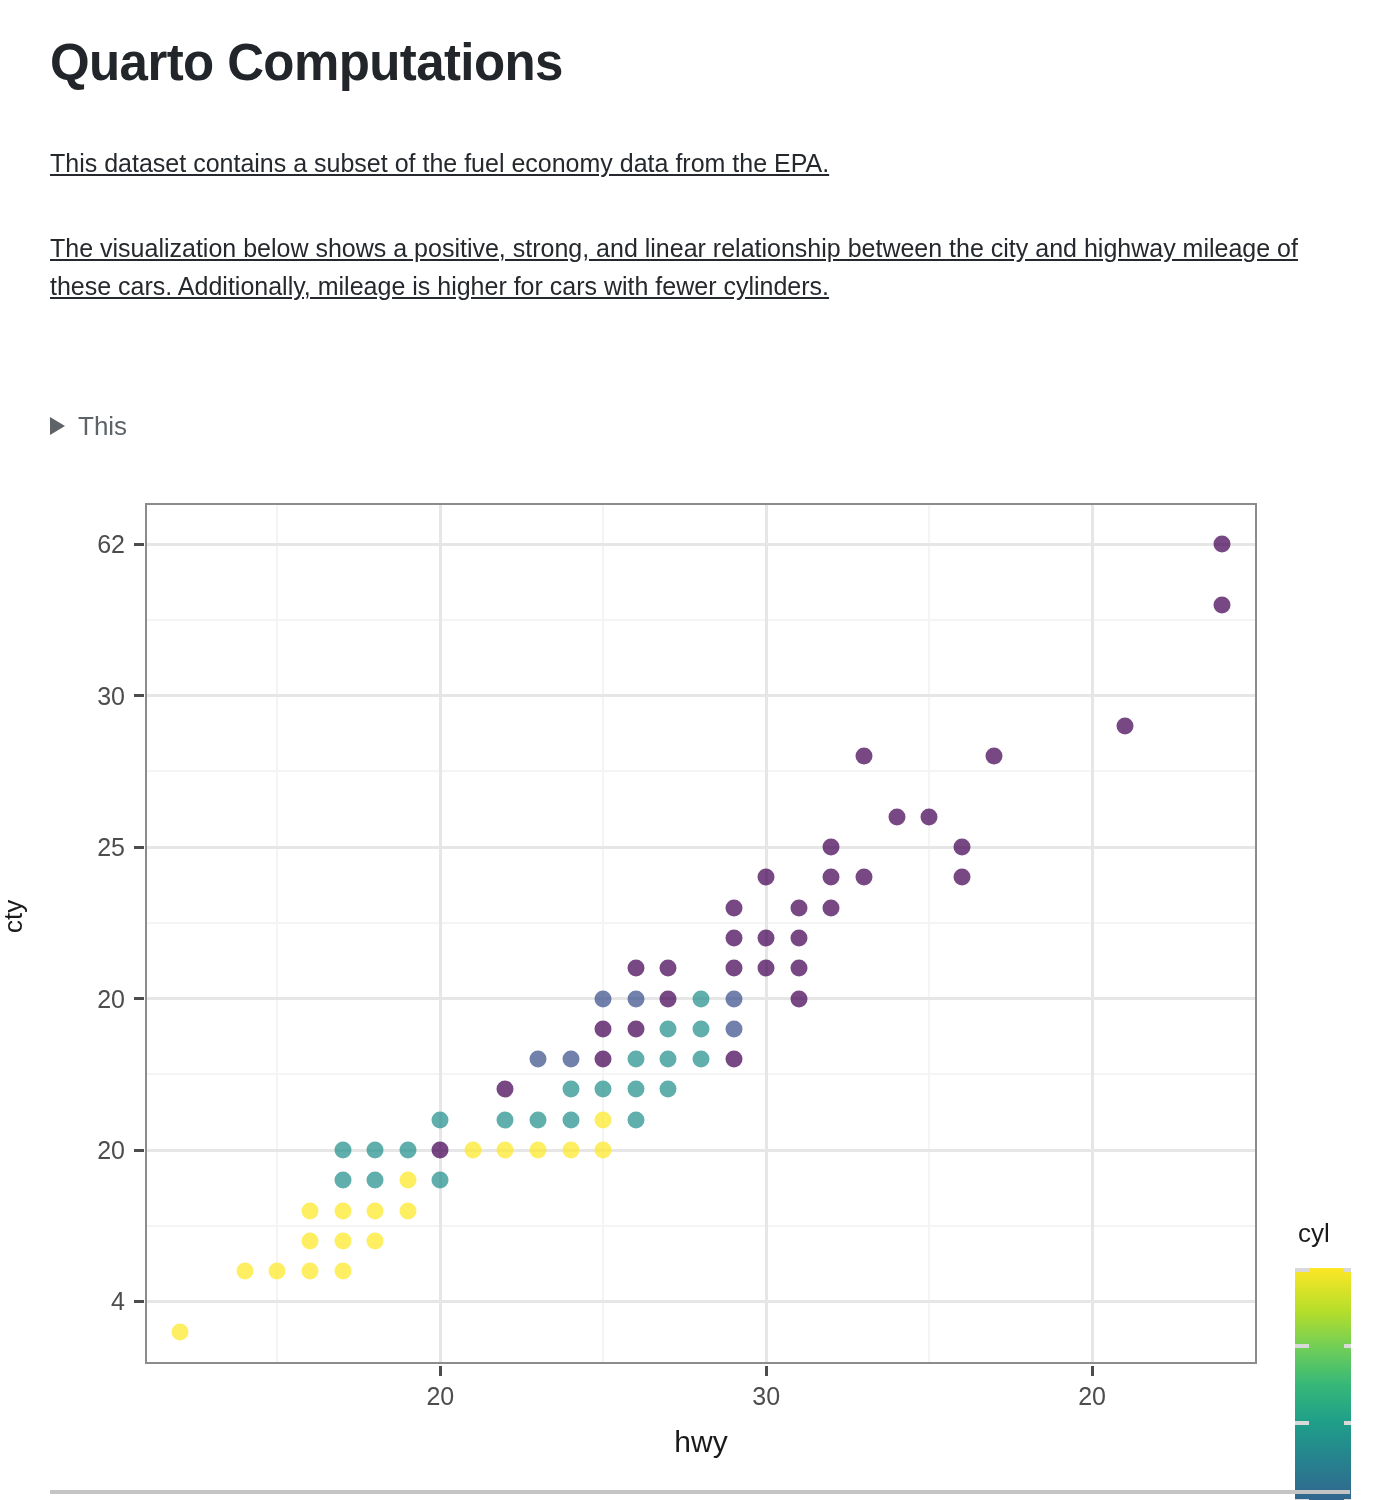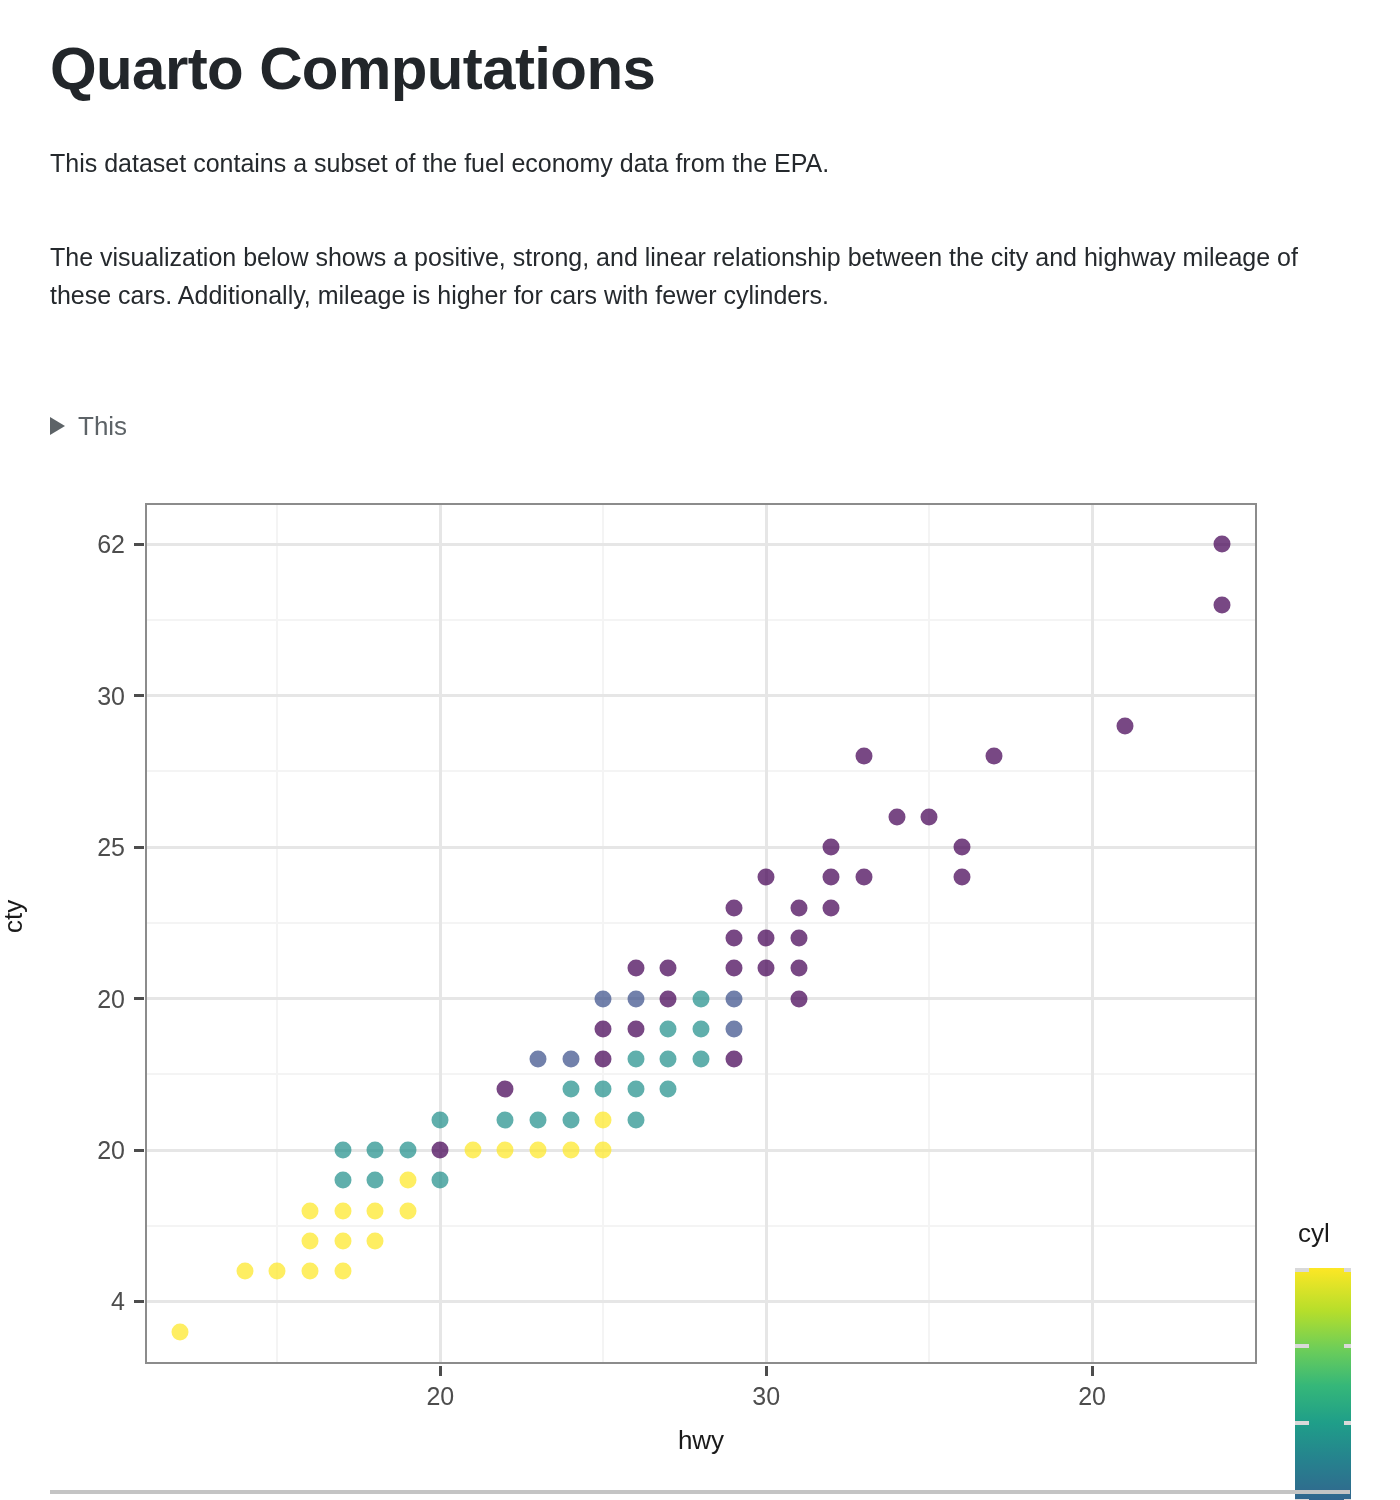--- a/index.html
+++ b/index.html
@@ -15,38 +15,38 @@
     position: relative;
     width: 1400px; height: 1500px;
     overflow: hidden;
     background: #ffffff;
   }
 
   
   .doc-title {
     position: absolute;
     left: 50px; top: 34px;
-    font-size: 60px;
+    font-size: 51px;
     font-weight: 700;
     letter-spacing: -0.6px;
     color: #22262a;
     margin: 0;
     line-height: 1.15;
   }
   .para {
     position: absolute;
     left: 50px;
     width: 1290px;
     font-size: 25px;
     line-height: 1.52;
     color: #25292d;
     margin: 0;
   }
-  .para-1 { top: 144px; }
-  .para-2 { top: 238px; }
+  .para-1 { top: 144px; text-decoration: underline; }
+  .para-2 { top: 229px; text-decoration: underline; }
 
   
   .code-details {
     position: absolute;
     left: 50px; top: 413px;
     display: flex;
     align-items: center;
     gap: 13px;
     cursor: pointer;
     user-select: none;
@@ -128,21 +128,21 @@
     color: #4d4d4d;
     text-align: center;
     transform: translateX(-50%);
     white-space: nowrap;
   }
   .axis-title-x {
     position: absolute;
     left: 145px; width: 1112px;
     top: 955px;
     text-align: center;
-    font-size: 26px;
+    font-size: 30px;
     color: #1a1a1a;
   }
   .axis-title-y {
     position: absolute;
     left: -2px;
     top: 463px;
     font-size: 26px;
     color: #1a1a1a;
     transform: rotate(-90deg);
     transform-origin: left top;

